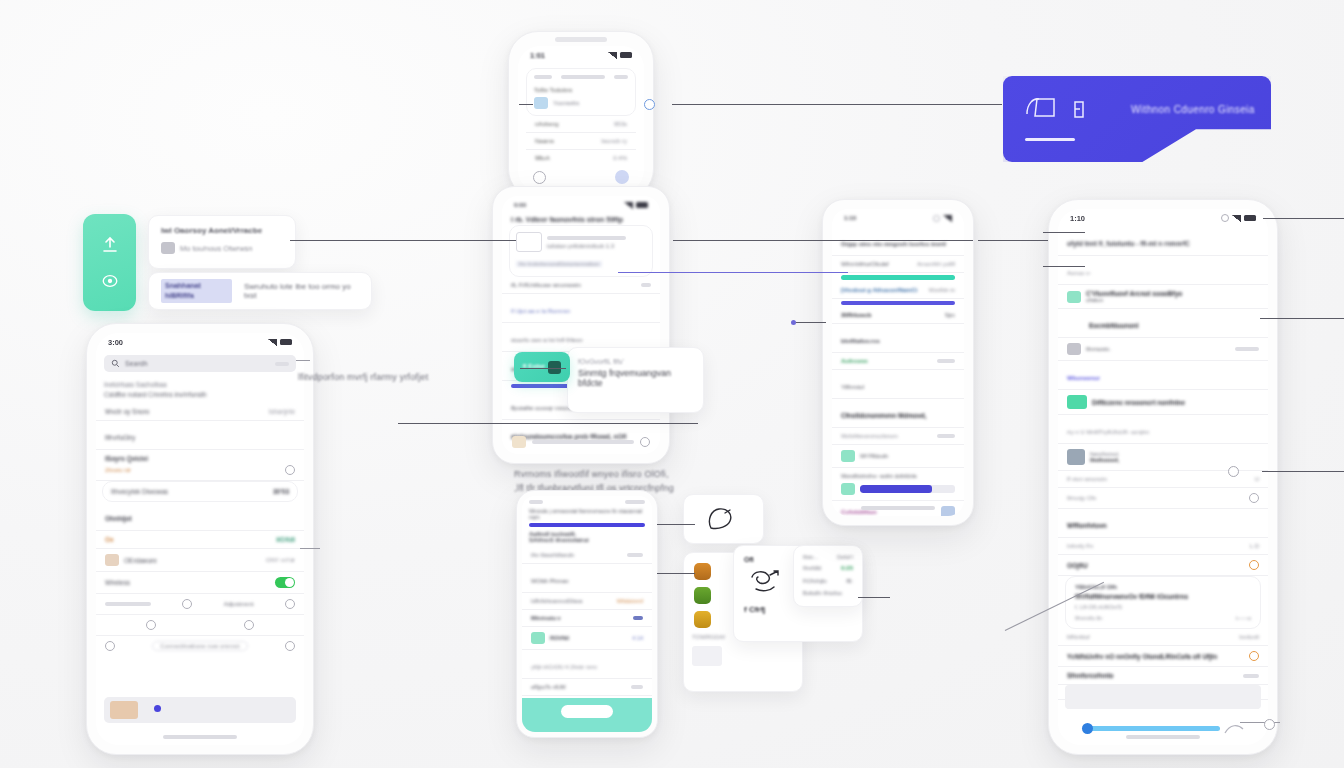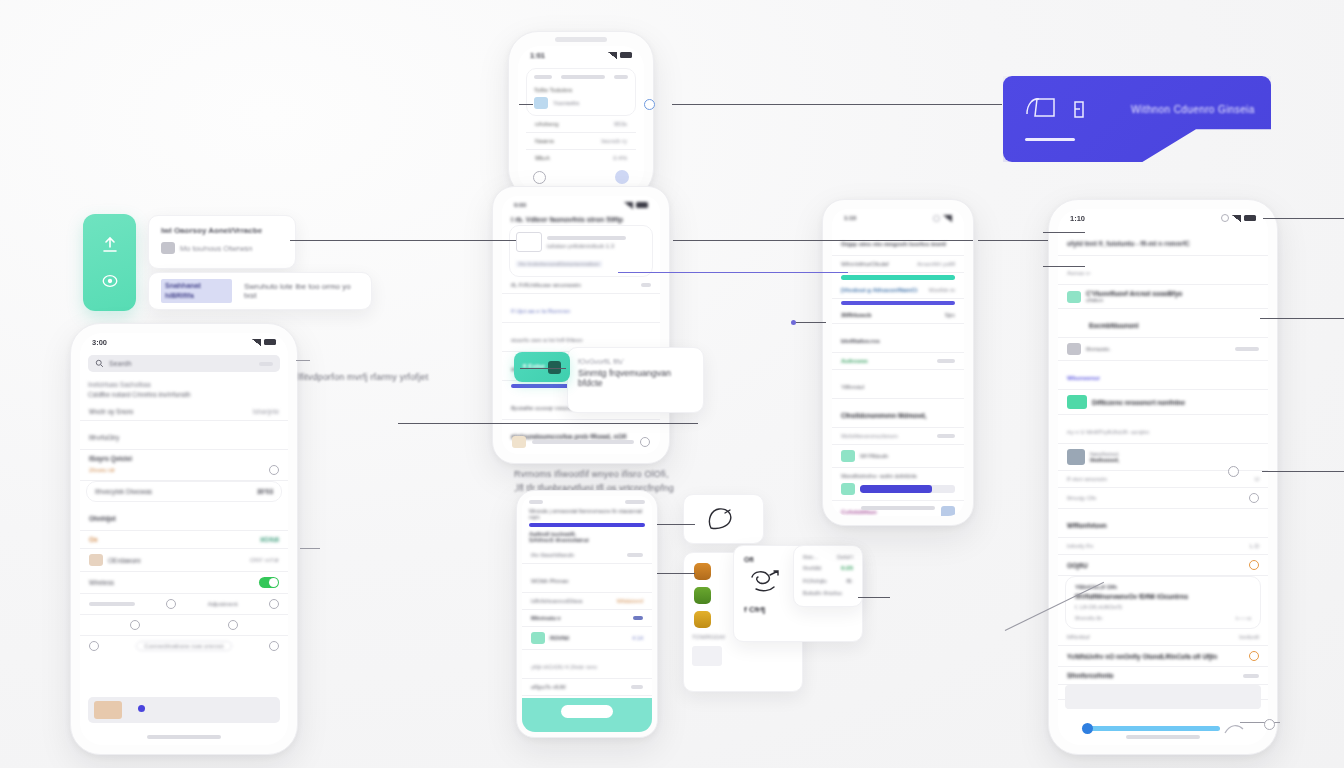--- a/index.html
+++ b/index.html
@@ -216,21 +216,21 @@
         </div>
       </div>
       <div style="position:absolute;bottom:8px;left:0;right:0;display:flex;justify-content:space-around;align-items:center;">
         <div class="circ" style="width:13px;height:13px"></div>
         <div class="circ" style="width:11px;height:11px;border:none;background:none;"></div>
         <div style="width:14px;height:14px;border-radius:50%;background:#cfd8f5"></div>
       </div>
     </div>
   </div>
 
-  <div class="phone" style="left:70px; top:323px; width:228px; height:432px;">
+  <div class="phone" style="left:86px; top:323px; width:228px; height:432px;">
     <div class="screen">
       <div class="statusbar">
         <span>3:00</span>
         <span class="sb-right">
             <span class="sig"></span>
             <span class="batt"></span>
           </span>
       </div>
 
       <div style="margin:4px 8px; background:#ececf0; border-radius:5px; padding:4px 7px;">

